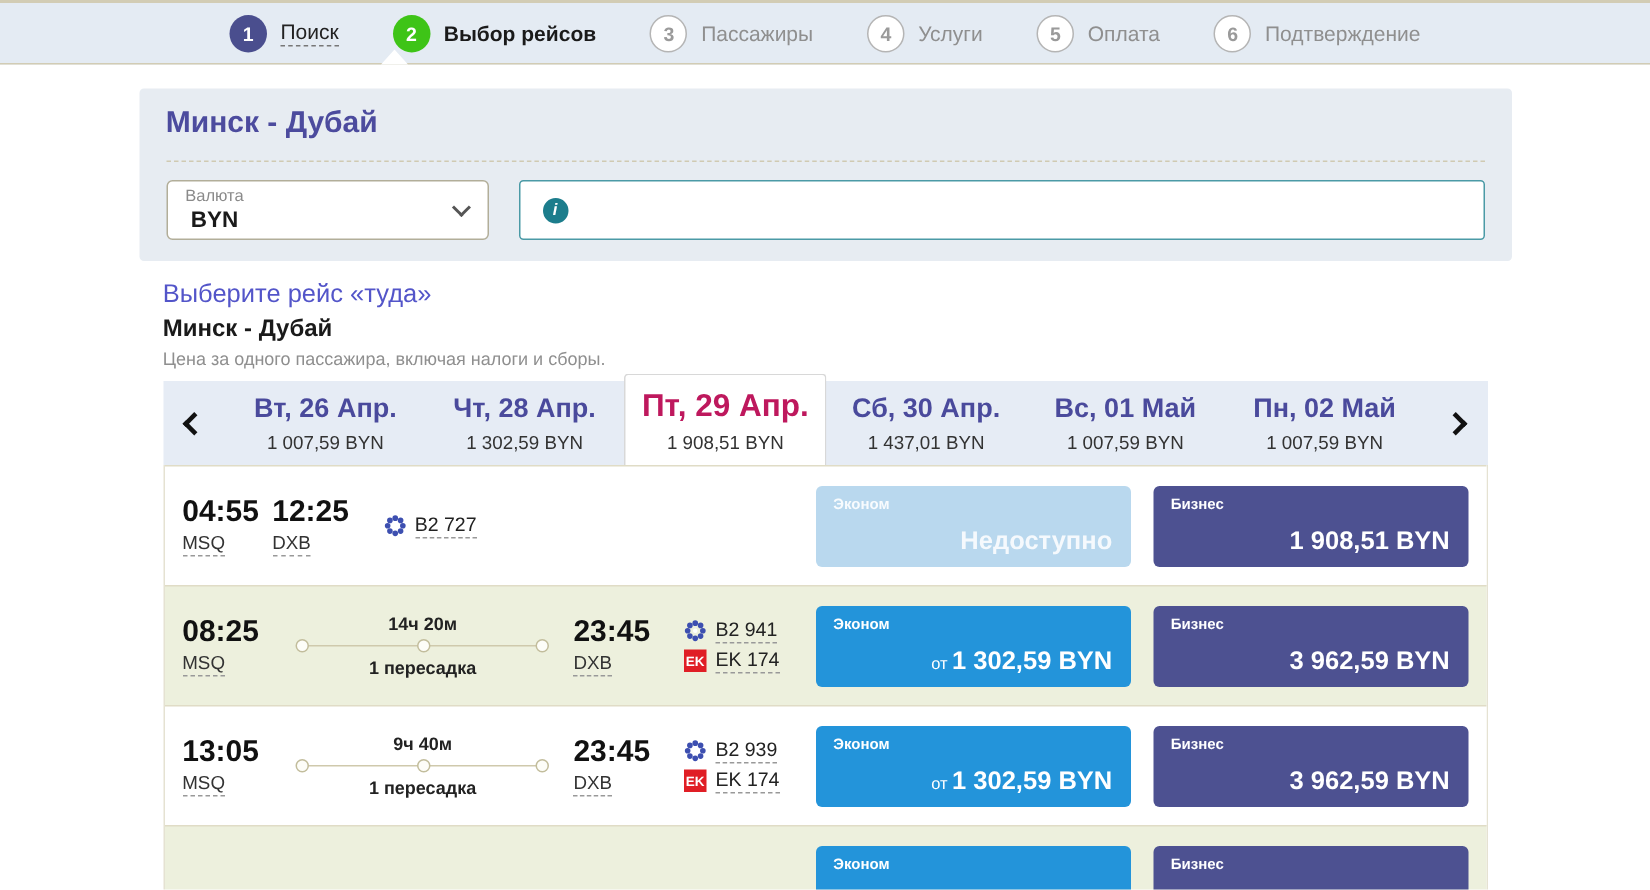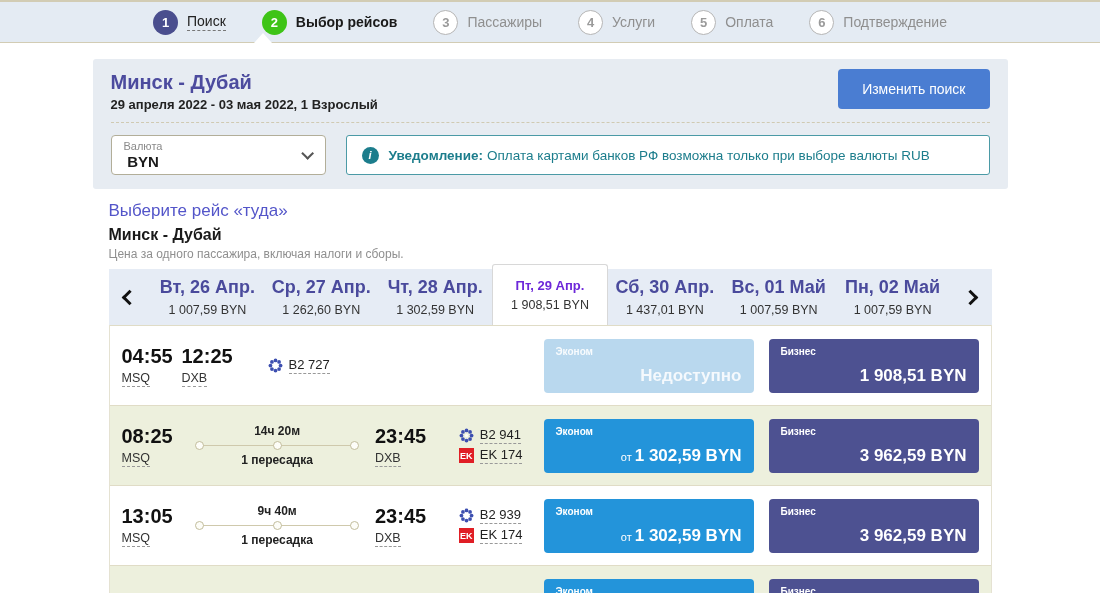--- a/index.html
+++ b/index.html
@@ -94,21 +94,21 @@
     flex:1; display:flex; flex-direction:column; align-items:center; justify-content:center;
     gap:5px; cursor:pointer;
   }
   .tab-date  { font-size:18px; font-weight:bold; color:#4a4a9c; }
   .tab-price { font-size:12.5px; color:#333; }
   .tab.selected {
     position:relative; top:-5px; height:calc(100% + 5px);
     background:#fff; border:1px solid #d8d8d8; border-bottom:none;
     border-radius:3px 3px 0 0; z-index:2;
   }
-  .tab.selected .tab-date { color:#6d28d9; font-size:13px; }
+  .tab.selected .tab-date { color:#be185d; font-size:21px; }
 
   .rows { border:1px solid #e5e2d2; border-top:none; }
   .frow {
     height:80px; display:flex; align-items:center; padding:0 12px;
     background:#fff; border-top:1px solid #e0dcc6;
   }
   .frow.alt { background:#edf0dd; }
   .time-block { width:60px; }
   .time { font-size:20px; font-weight:bold; color:#111; line-height:1.15; }
   .code {
@@ -124,21 +124,21 @@
     position:absolute; left:4px; right:4px; top:4px;
     border-top:1px solid #cfc9ac;
   }
   .tl-dot {
     position:absolute; top:0; width:9px; height:9px; border-radius:50%;
     background:#fdfdf8; border:1px solid #c2bd9c;
   }
   .tl-dot.start { left:0; }
   .tl-dot.end   { right:0; }
   .tl-dot.mid   { left:50%; margin-left:-4px; }
-  .codes { width:88px; margin-left:26px; display:flex; flex-direction:column; gap:3px; }
+  .codes { width:88px; margin-left:14px; display:flex; flex-direction:column; gap:3px; }
   .code-line { display:flex; align-items:center; gap:6px; font-size:13px; color:#222; }
   .fnum { border-bottom:1px dashed #999; padding-bottom:1px; cursor:pointer; }
   .ek-badge {
     width:15px; height:15px; background:#e01e25; color:#fff;
     font-size:9px; font-weight:bold;
     display:flex; align-items:center; justify-content:center;
   }
   .fare-group { margin-left:auto; display:flex; gap:15px; }
   .fare {
     width:210px; height:54px; border-radius:4px; padding:7px 12px;
@@ -184,60 +184,53 @@
     <span class="step-label">Подтверждение</span>
   </div>
 </div>
 
 <div class="container">
 
   <div class="summary-card">
     <div class="summary-top">
       <div>
         <h1 class="route-title">Минск - Дубай</h1>
-        <div class="route-dates">29 апреля 2022 - 03 мая 2022, 1 Взрослый</div>
-      </div>
-      <button class="edit-btn">Изменить поиск</button>
+      </div>
     </div>
     <hr class="summary-divider">
     <div class="summary-bottom">
       <div class="currency-select">
         <div class="currency-texts">
           <span class="currency-label">Валюта</span>
           <span class="currency-value">BYN</span>
         </div>
         <span class="chev-down"></span>
       </div>
       <div class="notice">
         <span class="info-icon">i</span>
-        <span><b>Уведомление:</b><span>Оплата картами банков РФ возможна только при выборе валюты RUB</span></span>
       </div>
     </div>
   </div>
 
   <div class="select-head">
     <h2 class="sel-title">Выберите рейс «туда»</h2>
     <h3 class="sel-route">Минск - Дубай</h3>
     <p class="sel-note">Цена за одного пассажира, включая налоги и сборы.</p>
   </div>
 
   <div class="flights">
 
     <div class="tabs">
       <div class="tab-arrow">
           <span class="chev left"></span>
         </div>
 
       <div class="tab">
         <span class="tab-date">Вт, 26 Апр.</span>
         <span class="tab-price">1 007,59 BYN</span>
-      </div>
-      <div class="tab">
-        <span class="tab-date">Ср, 27 Апр.</span>
-        <span class="tab-price">1 262,60 BYN</span>
       </div>
       <div class="tab">
         <span class="tab-date">Чт, 28 Апр.</span>
         <span class="tab-price">1 302,59 BYN</span>
       </div>
       <div class="tab selected">
         <span class="tab-date">Пт, 29 Апр.</span>
         <span class="tab-price">1 908,51 BYN</span>
       </div>
       <div class="tab">

